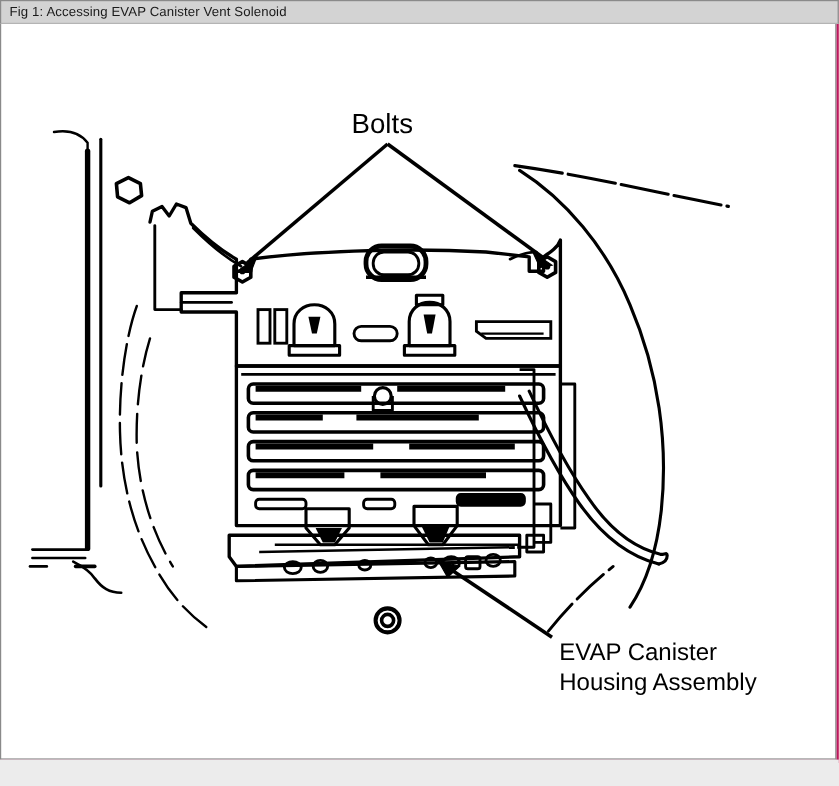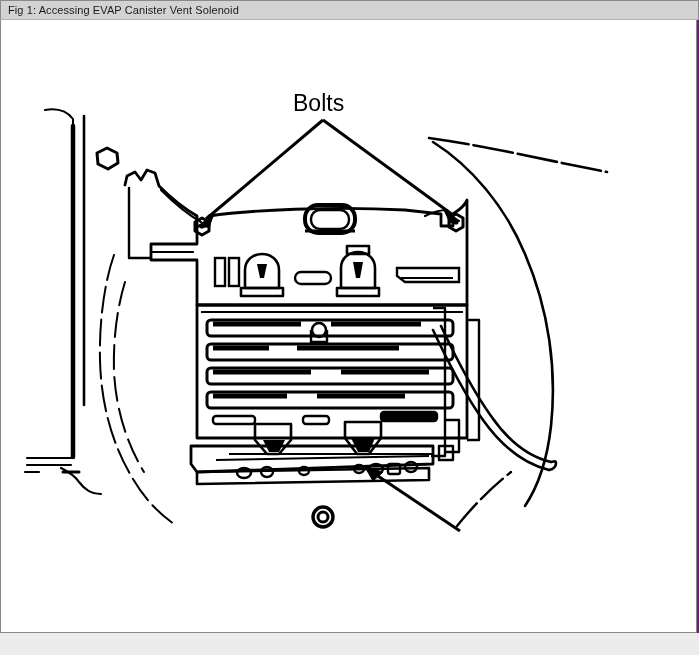--- a/index.html
+++ b/index.html
@@ -10,21 +10,21 @@
   body {
     width: 699px;
     height: 655px;
     overflow: hidden;
     font-family: "Liberation Sans", sans-serif;
   }
   #viewer {
     position: relative;
     width: 699px;
     height: 655px;
-    background: #701a75;
+    background: #be185d;
     box-sizing: border-box;
   }
   #header-bar {
     position: absolute;
     left: 0;
     top: 0;
     width: 699px;
     height: 20px;
     background: #d3d3d3;
     border-top: 1px solid #8a8a8a;
@@ -262,19 +262,21 @@
 
       <g stroke="#000000" fill="#000000">
         <path d="M 459 511 L 371 452" stroke-width="3" fill="none"></path>
         <path d="M 364 447 L 382 452 L 372 461 Z" stroke-width="1"></path>
       </g>
     </svg>
 
     <div class="lbl" id="label-bolts">Bolts</div>
 
     <div class="lbl" id="label-evap">
+      <div>EVAP Canister</div>
+      <div>Housing Assembly</div>
     </div>
 
 
   </div>
 
   <div id="bottom-strip"></div>
 </div>
 
 </body></html>

